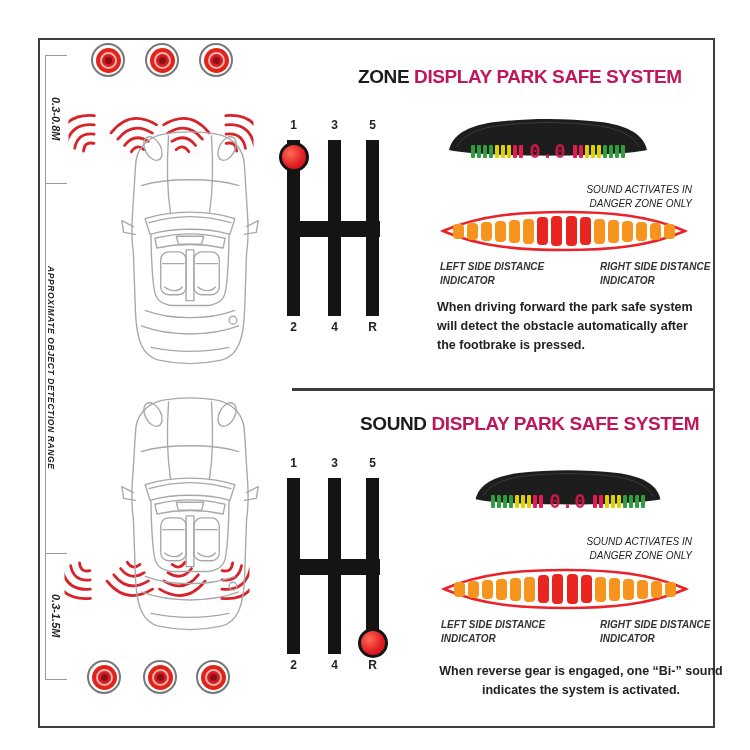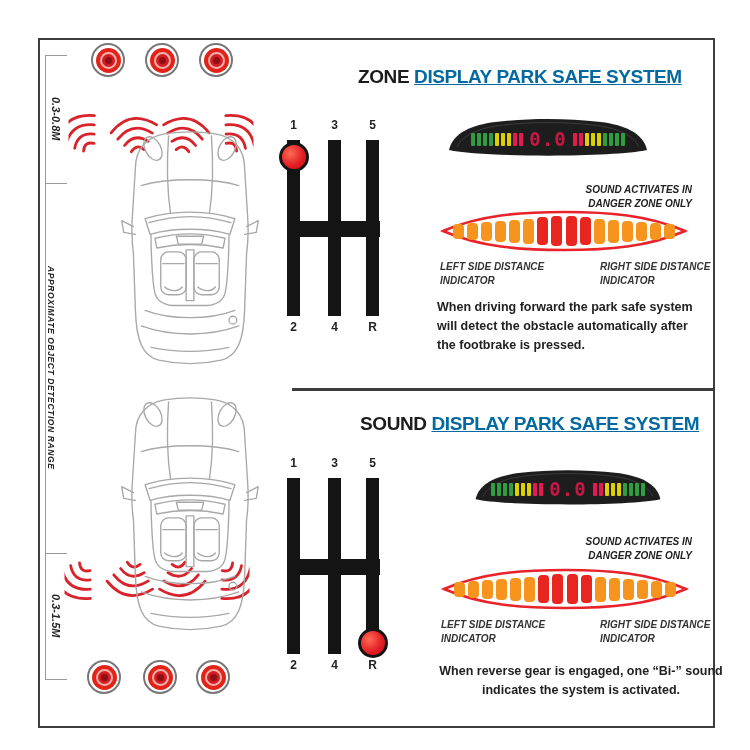--- a/index.html
+++ b/index.html
@@ -28,31 +28,31 @@
   
   .gear{position:absolute;width:110px;height:222px;}
   .gear-col{position:absolute;top:22px;width:13px;height:176px;background:#141414;}
   .gear-cross{position:absolute;left:7px;top:103px;width:93px;height:16px;background:#141414;}
   .gear-lab{position:absolute;width:13px;text-align:center;font-weight:700;font-size:12px;color:#222;}
   .gear-dot{position:absolute;width:24px;height:24px;border-radius:50%;border:3px solid #141414;
             background:radial-gradient(circle at 35% 35%,#ff6a55,#e01b22 60%,#c31118);}
 
   
   .title{position:absolute;font-size:19px;font-weight:800;letter-spacing:-0.4px;white-space:nowrap;}
-  .title .t-red{color:#0369a1;text-decoration:underline;}
+  .title .t-red{color:#be185d;}
 
   
   .pod{position:absolute;}
   .pod-bars{position:absolute;left:0;right:0;top:9px;display:flex;justify-content:center;align-items:center;gap:1px;}
   .ledgroup{display:flex;gap:2px;align-items:center;}
   .ledgroup .bar{width:4px;border-radius:1px;}
-  .digits{font-family:"DejaVu Sans Mono",monospace;font-weight:700;font-size:19px;line-height:1;color:#d6174a;letter-spacing:1px;margin:4px 5px;opacity:.92;}
-
-  
-  .sound-note{position:absolute;width:152px;text-align:right;font-style:italic;font-weight:700;font-size:10px;line-height:14px;color:#222;}
+  .digits{font-family:"DejaVu Sans Mono",monospace;font-weight:700;font-size:19px;line-height:1;color:#d6174a;letter-spacing:1px;margin:16px 5px;opacity:.92;}
+
+  
+  .sound-note{position:absolute;width:152px;text-align:right;font-style:italic;font-weight:400;font-size:10px;line-height:14px;color:#222;}
   .ind-label{position:absolute;font-style:italic;font-weight:700;font-size:10px;line-height:14px;color:#333;}
   .para{position:absolute;font-weight:700;font-size:12.5px;line-height:1.5;color:#222;}
 
   
   .indicator{position:absolute;}
   .ind-bars-l{position:absolute;left:13px;top:50%;transform:translateY(-50%);display:flex;gap:3px;align-items:center;}
   .ind-bars-r{position:absolute;right:13px;top:50%;transform:translateY(-50%);display:flex;gap:3px;align-items:center;}
   .indicator .bar{width:11px;border-radius:4px;}
 </style>
 </head>

